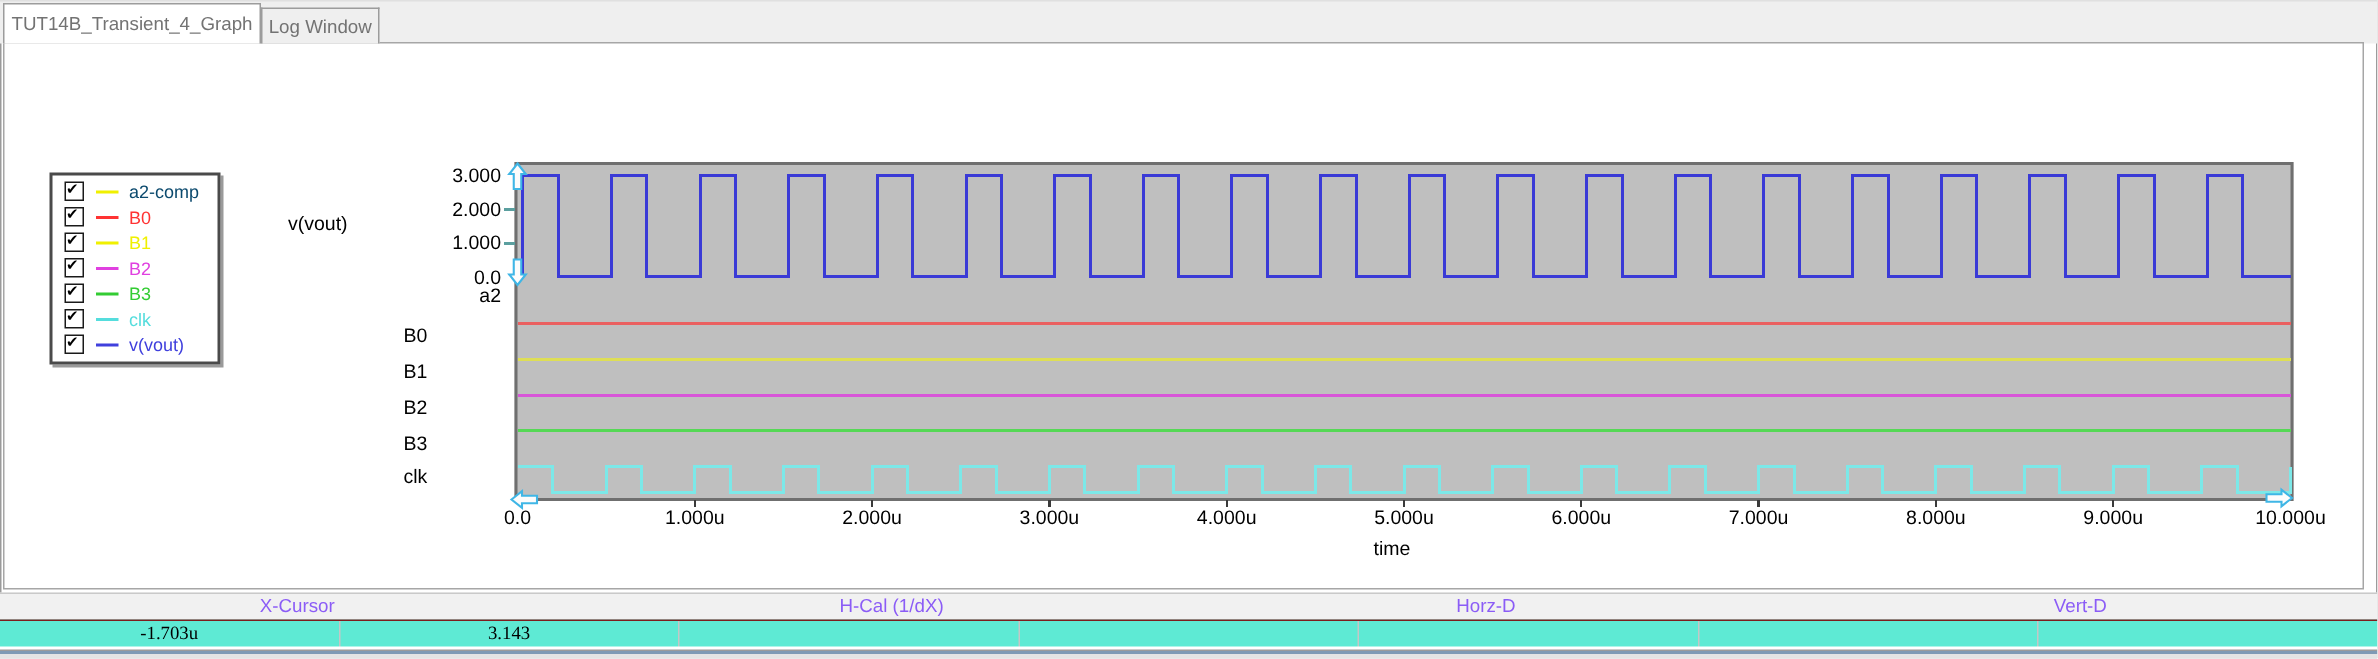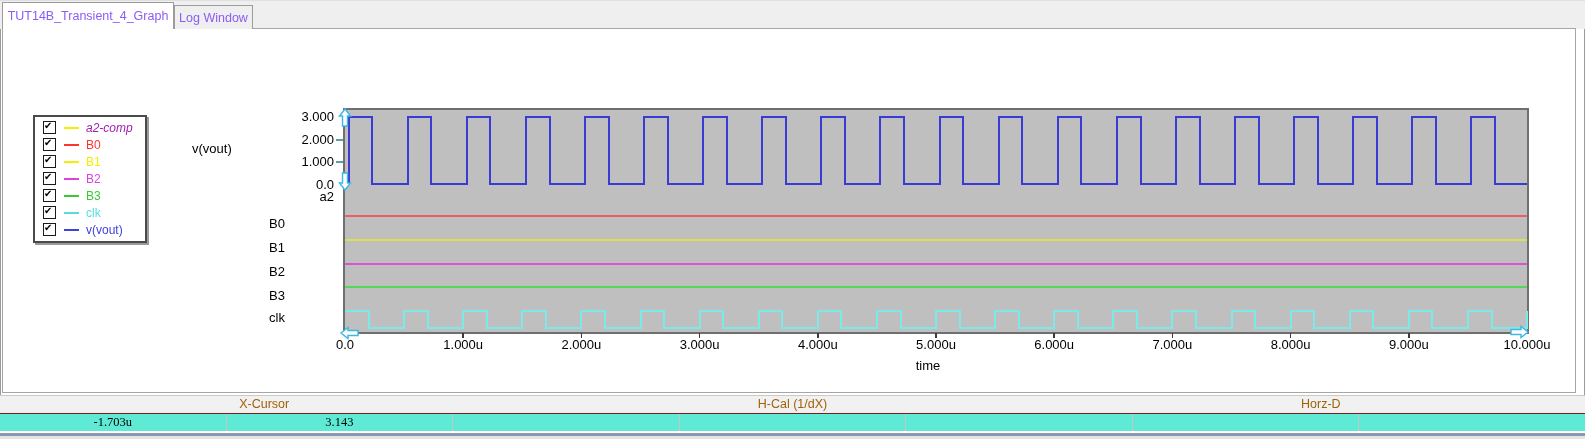--- a/index.html
+++ b/index.html
@@ -1,21 +1,21 @@
 <!DOCTYPE html>
 <html><head>
 <meta charset="utf-8">
 <style>
   html,body{margin:0;padding:0;background:#ffffff;}
   .win{position:relative;width:1585px;height:439px;background:#ffffff;overflow:hidden;
        font-family:"Liberation Sans",sans-serif;box-shadow:inset 0 0 0 1px #9b9b9b;}
   
   .tabstrip{position:absolute;left:0;top:0;width:1585px;height:28px;background:#efefef;
             border-top:1px solid #e0e0e0;}
-  .tab{position:absolute;box-sizing:border-box;font-size:12.5px;color:#8b5cf6;
+  .tab{position:absolute;box-sizing:border-box;font-size:12.5px;color:#737373;
        display:flex;align-items:center;justify-content:center;cursor:default;}
   .tab.active{left:2px;top:1px;width:172px;height:27px;background:#ffffff;
               border:1px solid #9c9c9c;border-bottom:none;z-index:3;}
   .tab.inactive{left:174px;top:4px;width:79px;height:24px;background:#efefef;
                 border:1px solid #9c9c9c;border-bottom:none;z-index:2;text-align:right;}
   
   .pane{position:absolute;left:2px;top:28px;width:1574px;height:365px;background:#ffffff;
         border:1px solid #a6a6a6;box-sizing:border-box;}
   .plotbg{position:absolute;left:343px;top:108px;width:1186px;height:226px;
           background:#bfbfbf;border:2px solid #6f6f6f;box-sizing:border-box;}
@@ -30,21 +30,21 @@
   .lg-lab{margin-left:7px;font-size:12px;white-space:nowrap;}
   
   .lab{position:absolute;font-size:13px;color:#000;white-space:nowrap;}
   .axis-title-y{position:absolute;left:192px;top:141px;width:60px;text-align:left;
                 font-size:13px;color:#000;}
   .axis-title-x{position:absolute;left:893px;top:358px;width:70px;text-align:center;
                 font-size:13px;color:#000;}
   
   .sb-headers{position:absolute;left:0;top:395px;width:1585px;height:18px;background:#f1f1f1;
               border-top:1px solid #c9c9c9;display:flex;}
-  .sb-headers div{flex:1;text-align:center;font-size:12.5px;color:#a16207;line-height:17px;}
+  .sb-headers div{flex:1;text-align:center;font-size:12.5px;color:#8b5cf6;line-height:17px;}
   .sb-values{position:absolute;left:0;top:413px;width:1585px;height:18px;background:#5eead4;
              border-top:1px solid #7f1d1d;display:flex;font-family:Liberation Serif, serif;}
   .sb-values div{flex:1;text-align:center;font-size:12.5px;color:#000;line-height:17px;
                  box-sizing:border-box;}
   .sb-values div + div{border-left:1px solid #c6c6c6;}
   
   .bottomedge{position:absolute;left:0;top:431px;width:1585px;height:8px;background:#ffffff;}
   .bottomedge .d1{position:absolute;left:0;top:2px;width:100%;height:1px;background:#9a9a9a;}
   .bottomedge .d2{position:absolute;left:0;top:3px;width:100%;height:2px;background:#7f9ab5;}
   .bottomedge .d3{position:absolute;left:0;top:5px;width:100%;height:3px;background:#e4e4e4;}
@@ -70,21 +70,21 @@
 
   <div class="axis-title-y">v(vout)</div>
   <div class="axis-title-x">time</div>
 
   <div class="legend" id="legend">
       <div class="lg-row">
         <span class="lg-cb">
           <span>✔</span>
         </span>
         <span class="lg-dash" style="background: rgb(240, 240, 0);"></span>
-        <span class="lg-lab" style="color: #a21caf; font-style: italic;">a2-comp</span>
+        <span class="lg-lab" style="color: #0c4a6e;">a2-comp</span>
       </div>
       <div class="lg-row">
         <span class="lg-cb">
           <span>✔</span>
         </span>
         <span class="lg-dash" style="background: rgb(255, 51, 51);"></span>
         <span class="lg-lab" style="color: rgb(255, 51, 51);">B0</span>
       </div>
       <div class="lg-row">
         <span class="lg-cb">
@@ -168,20 +168,21 @@
       <path d="M345,109L350.5,116L347.5,116L347.5,126L342.5,126L342.5,116L339.5,116Z" fill="#fcfcfc" stroke="#3fb6e6" stroke-width="1.4"></path>
       <path d="M345,190L339.5,183L342.5,183L342.5,173L347.5,173L347.5,183L350.5,183Z" fill="#fcfcfc" stroke="#3fb6e6" stroke-width="1.4"></path>
       <path d="M341,333L348,327.5L348,330.5L358,330.5L358,335.5L348,335.5L348,338.5Z" fill="#fcfcfc" stroke="#3fb6e6" stroke-width="1.4"></path>
       <path d="M1528,332L1521,337.5L1521,334.5L1511,334.5L1511,329.5L1521,329.5L1521,326.5Z" fill="#fcfcfc" stroke="#3fb6e6" stroke-width="1.4"></path>
     </svg>
 
   <div class="sb-headers" id="sb-h">
       <div>X-Cursor</div>
       <div>H-Cal (1/dX)</div>
       <div>Horz-D</div>
+      <div>Vert-D</div>
     </div>
   <div class="sb-values" id="sb-v">
       <div>-1.703u</div>
       <div>3.143</div>
       <div></div>
       <div></div>
       <div></div>
       <div></div>
       <div></div>
     </div>

